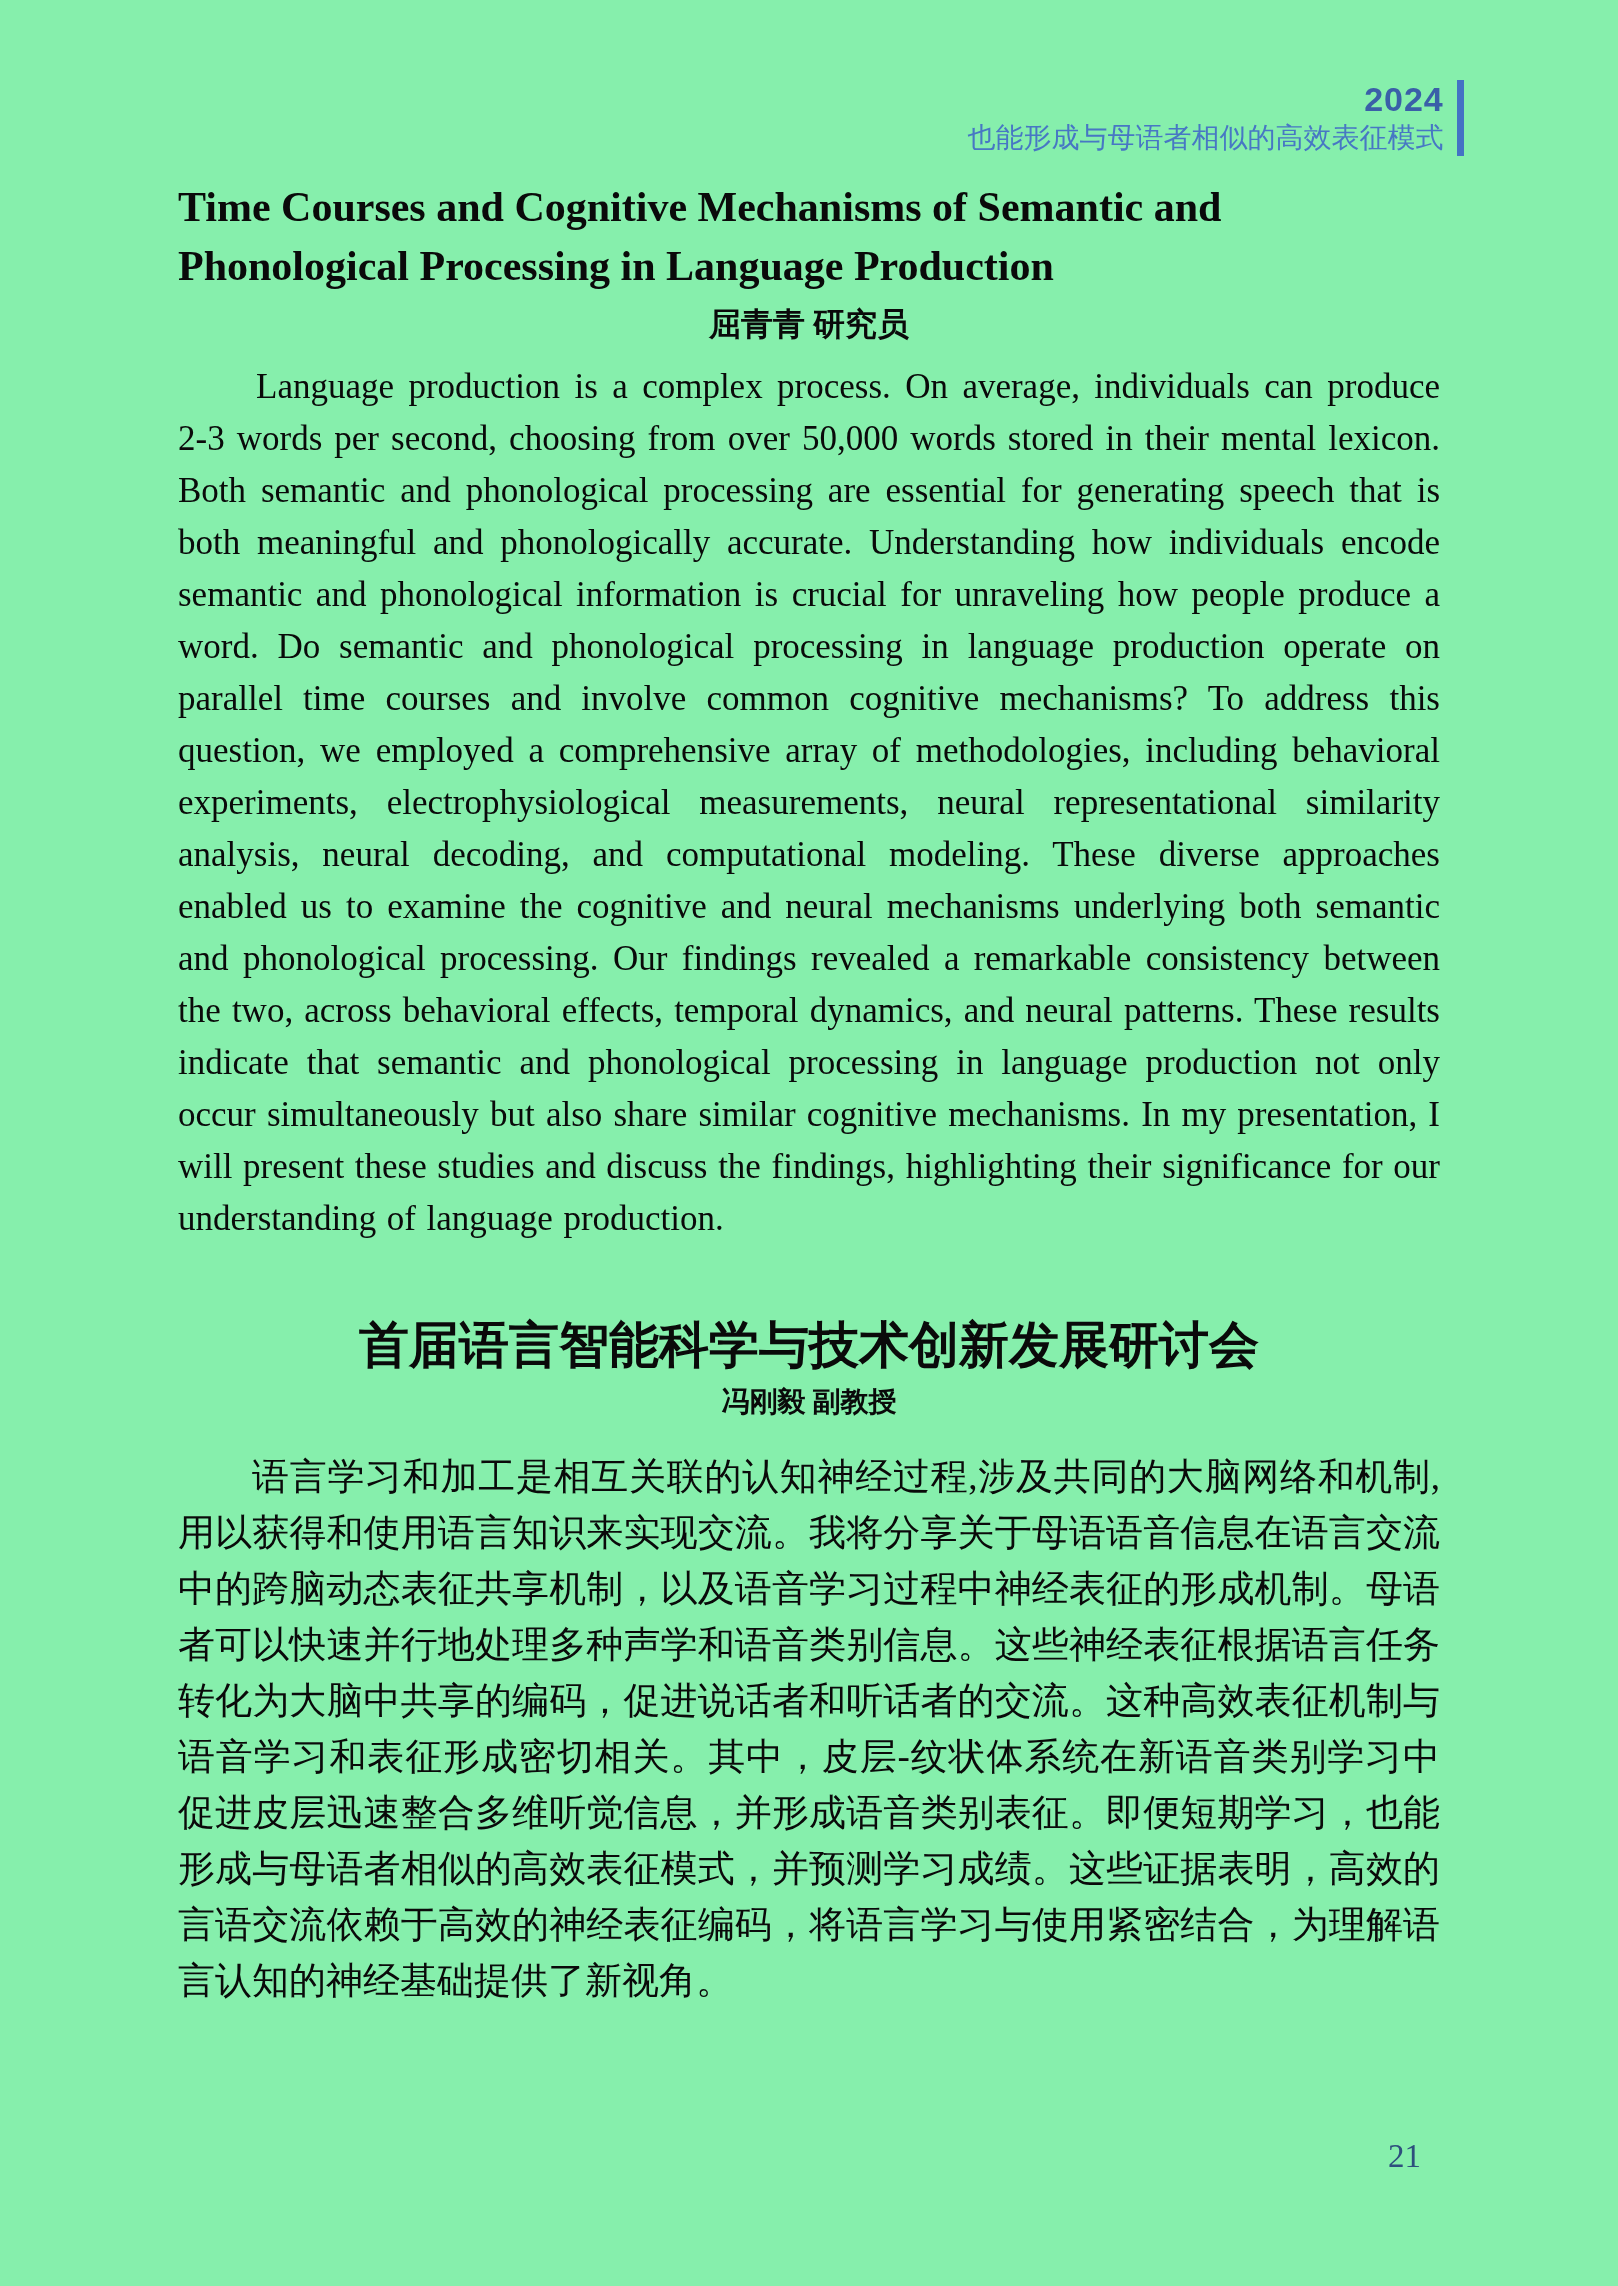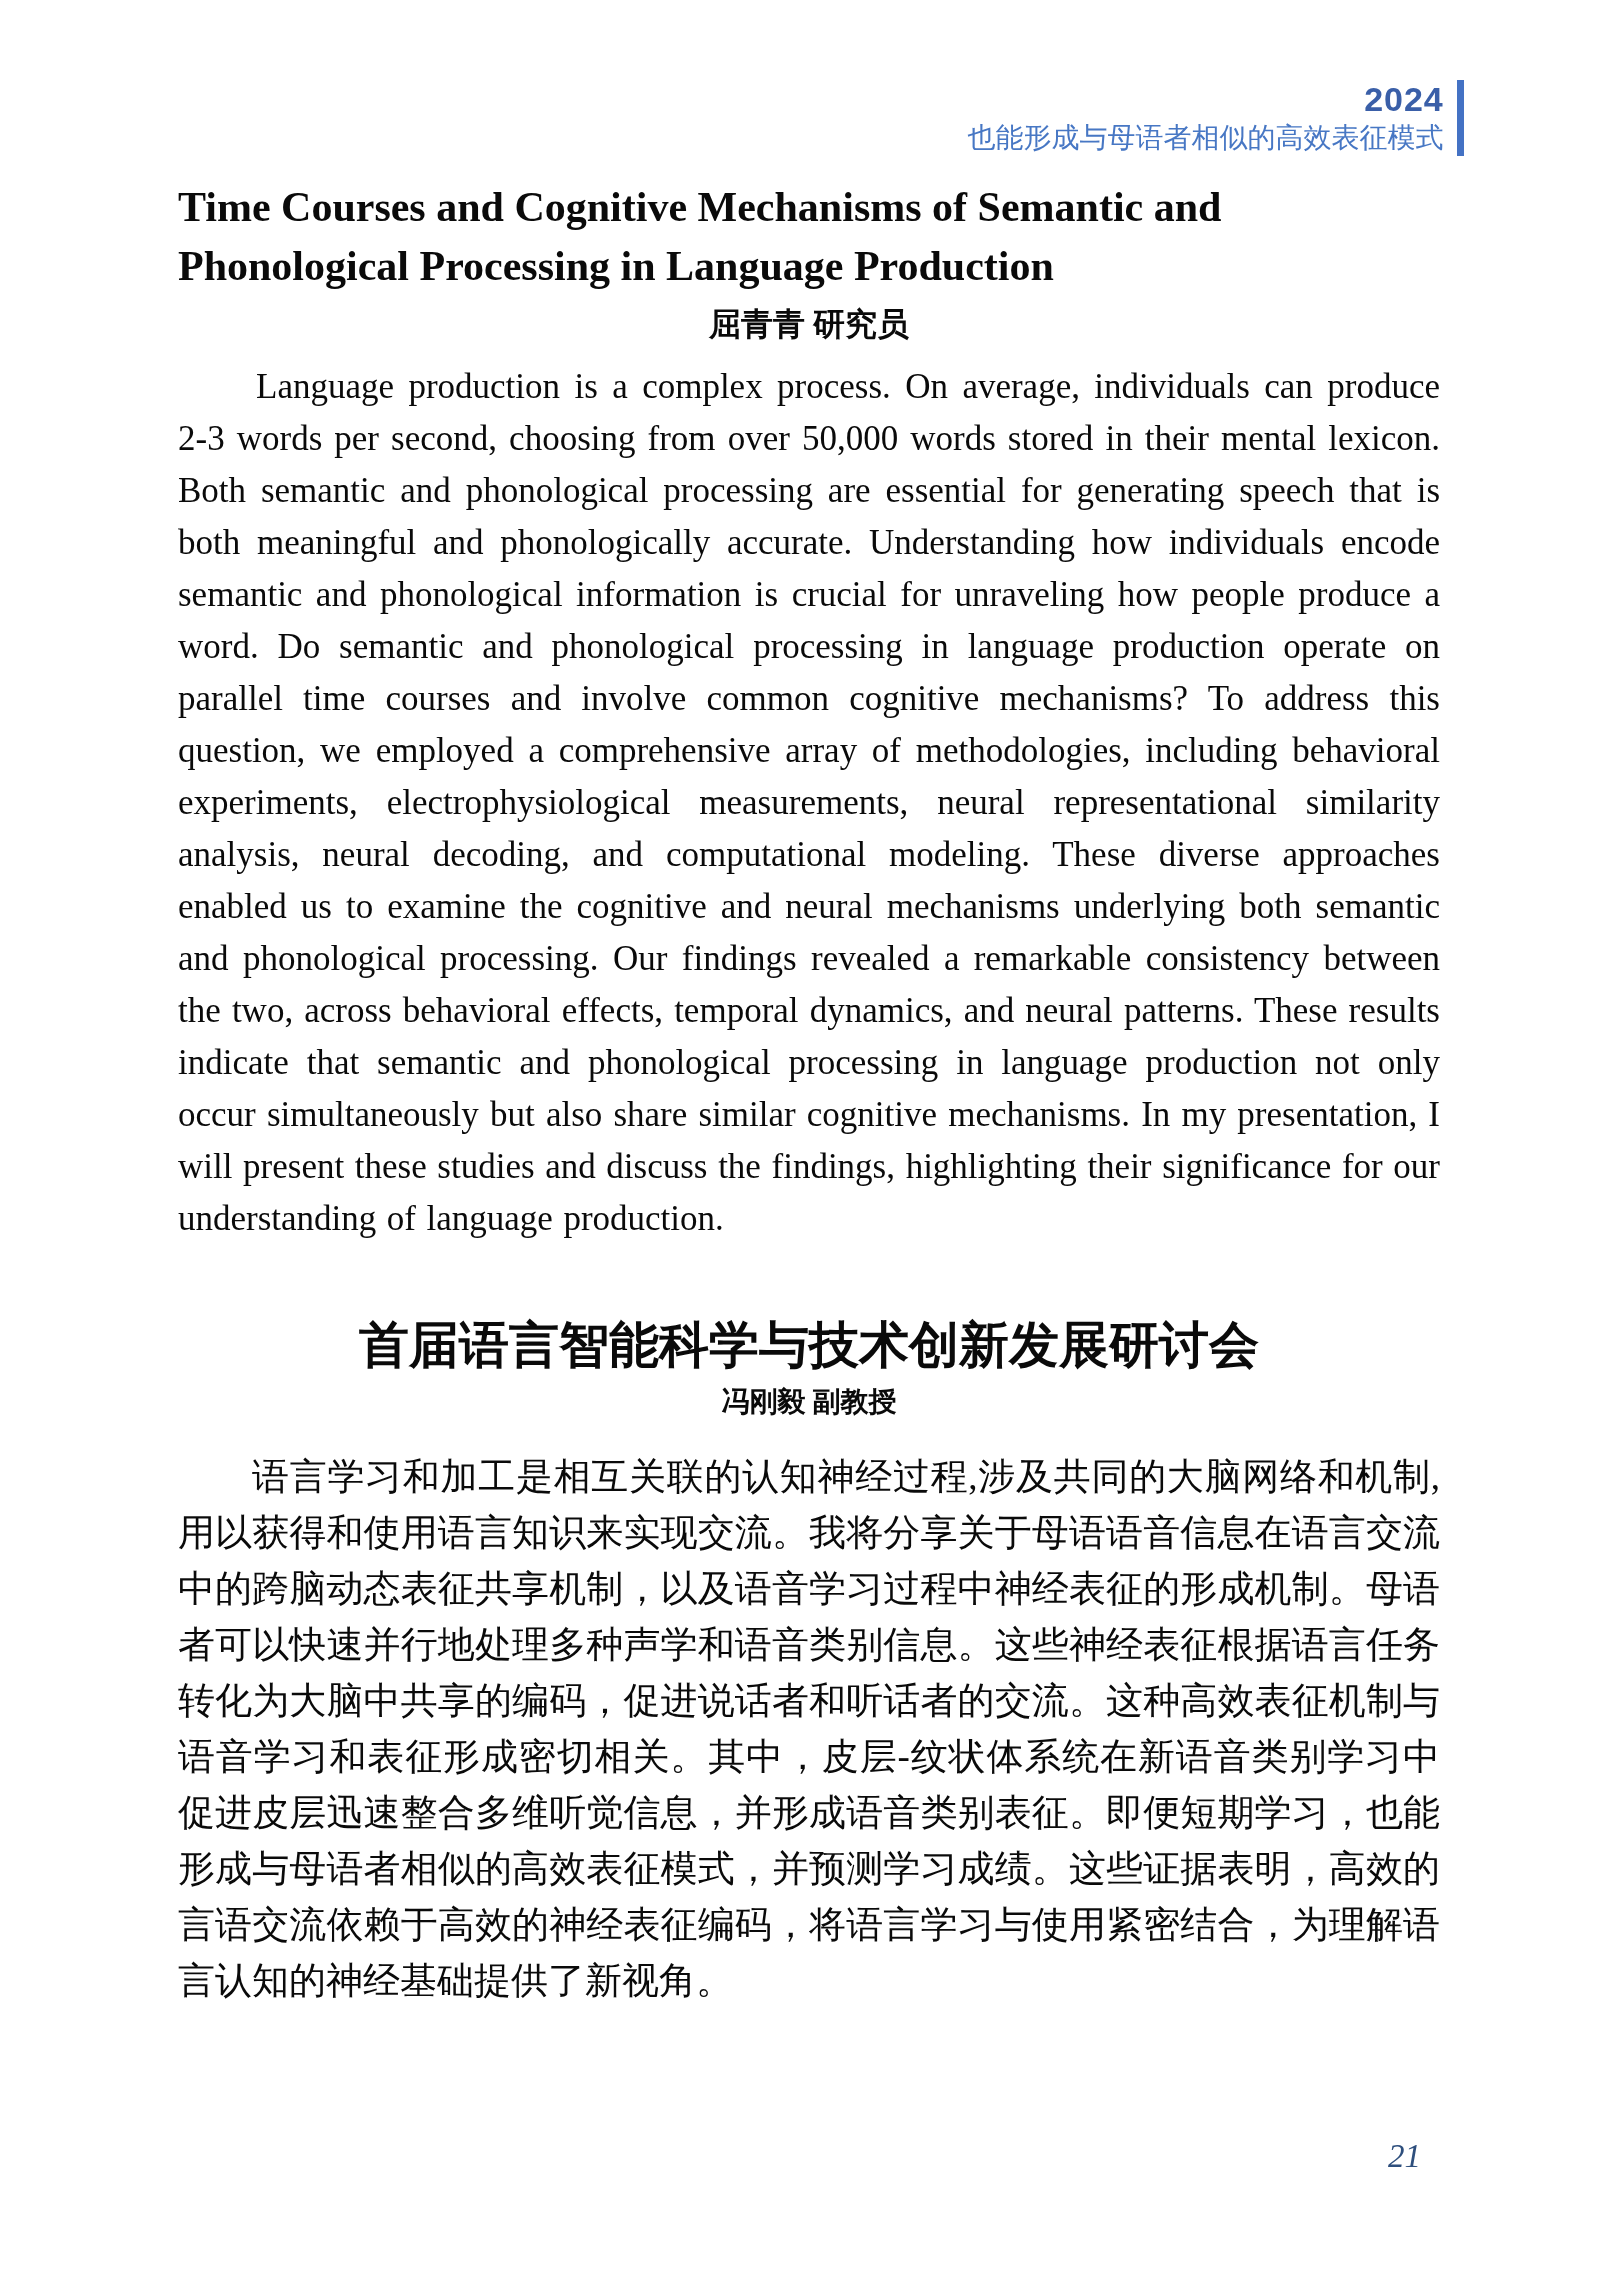--- a/index.html
+++ b/index.html
@@ -6,21 +6,21 @@
     --header-year:#3a5fa8;
     --header-conf:#4777c4;
     --header-bar:#4472c4;
     --page-num:#2e4f7d;
     --ink:#0a0a0a;
   }
   html,body{margin:0;padding:0;background:#888;}
   .page{
     position:relative;
     width:1618px;height:2287px;
-    background:#ffffff;
+    background:#86efac;
     margin:0 auto;
     overflow:hidden;
     font-family:"Liberation Serif", serif;
     color:var(--ink);
   }
   
   .header{
     position:absolute;
     top:80px;left:0;right:154px;
     display:flex;
@@ -81,21 +81,20 @@
     font-size:37px;line-height:56px;
     text-align:justify;
     text-indent:2em;
   }
   
   .page-number{
     position:absolute;
     left:1388px;top:2137px;
     font-size:33px;line-height:39px;
     color:var(--page-num);
-    font-style:italic;
   }
 </style>
 </head>
 <body>
 
 <div class="page">
 
   <div class="header">
     <div class="header-text">
       <div class="header-year">2024</div>

